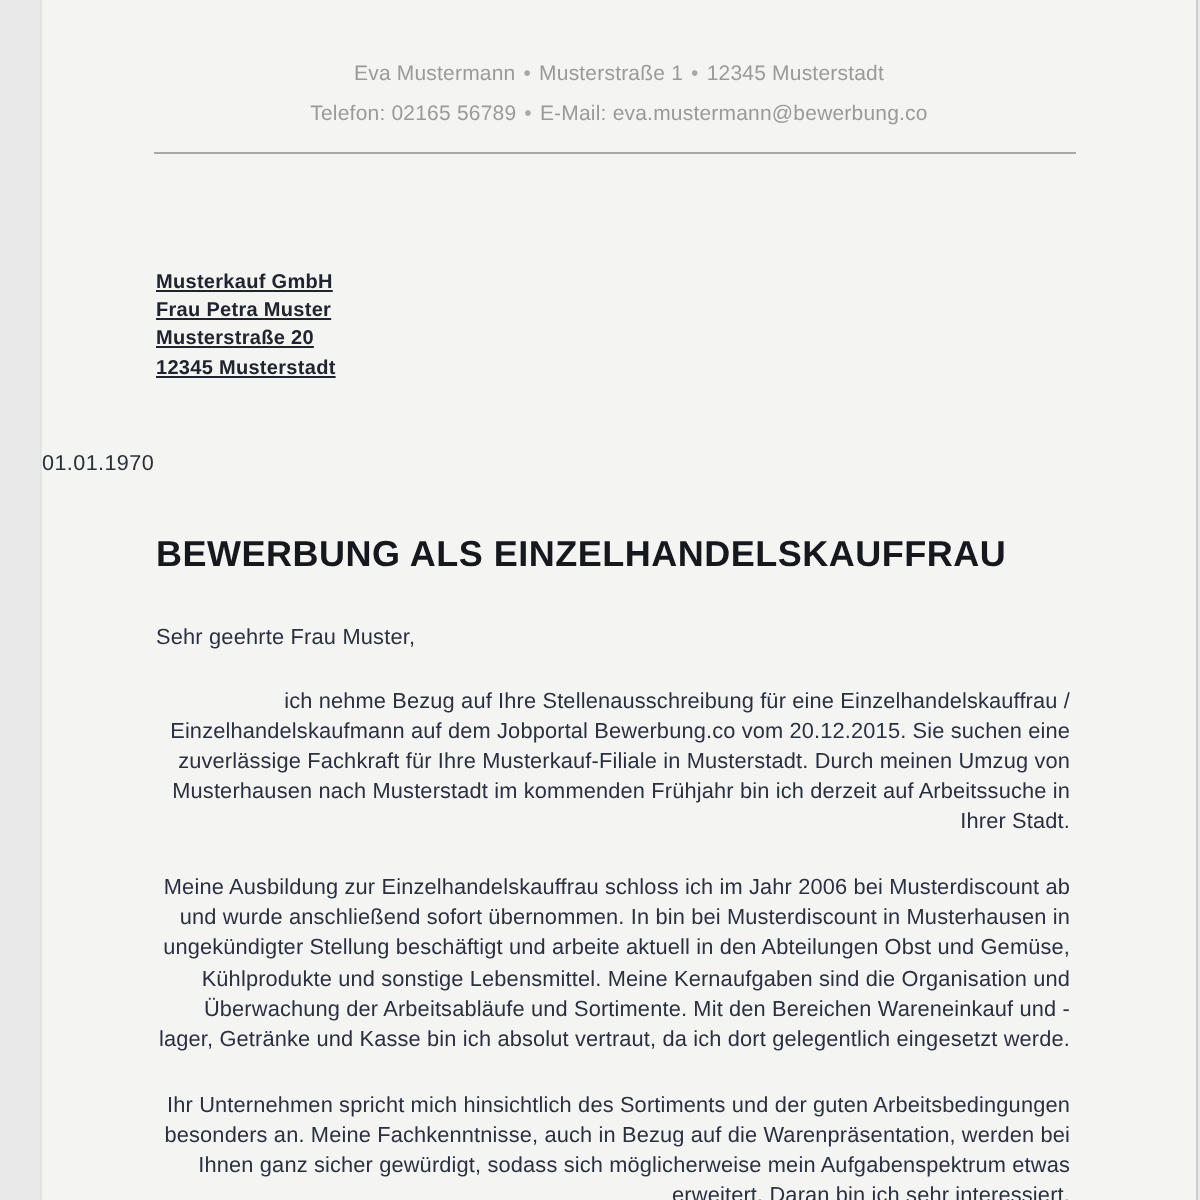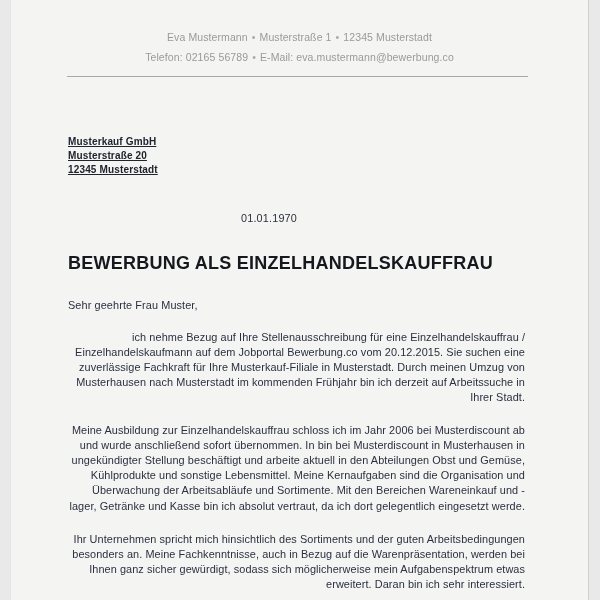--- a/index.html
+++ b/index.html
@@ -8,21 +8,21 @@
   }
   body {
     width: 600px;
     height: 600px;
     overflow: hidden;
     background: #e9e9e9;
     font-family: "Liberation Sans", sans-serif;
   }
   .page {
     position: absolute;
-    left: 10px;
+    left: 20px;
     top: 0;
     width: 579px;
     height: 600px;
     background: #f4f4f3;
     border-right: 1px solid #cfcfcf;
     border-left: 1px solid #e4e4e4;
     box-sizing: border-box;
     overflow: hidden;
   }
   .letterhead {
@@ -50,21 +50,21 @@
     margin: 58px 0 0 57px;
     color: #20242e;
     font-size: 10px;
     font-weight: bold;
     line-height: 14.2px;
     letter-spacing: 0.15px;
     text-decoration: underline;
   }
   .date {
     margin: 34px 61px 0 0;
-    text-align: center;
+    text-align: left;
     color: #2b2f38;
     font-size: 10.8px;
     letter-spacing: 0.2px;
   }
   .subject {
     margin: 29px 0 0 57px;
     color: #16181d;
     font-size: 18px;
     font-weight: bold;
     letter-spacing: 0.25px;
@@ -97,20 +97,21 @@
       <span>Eva Mustermann</span><span class="sep">•</span><span>Musterstraße 1</span><span class="sep">•</span><span>12345 Musterstadt</span>
     </div>
     <div class="letterhead-line">
       <span>Telefon: 02165 56789</span><span class="sep">•</span><span>E-Mail: eva.mustermann@bewerbung.co</span>
     </div>
     <div class="rule"></div>
   </div>
 
   <div class="recipient">
     <div>Musterkauf GmbH</div>
+    <div>Frau Petra Muster</div>
     <div>Musterstraße 20</div>
     <div>12345 Musterstadt</div>
   </div>
 
   <div class="date">01.01.1970</div>
 
   <div class="subject">BEWERBUNG ALS EINZELHANDELSKAUFFRAU</div>
 
   <div class="salutation">Sehr geehrte Frau Muster,</div>
 

